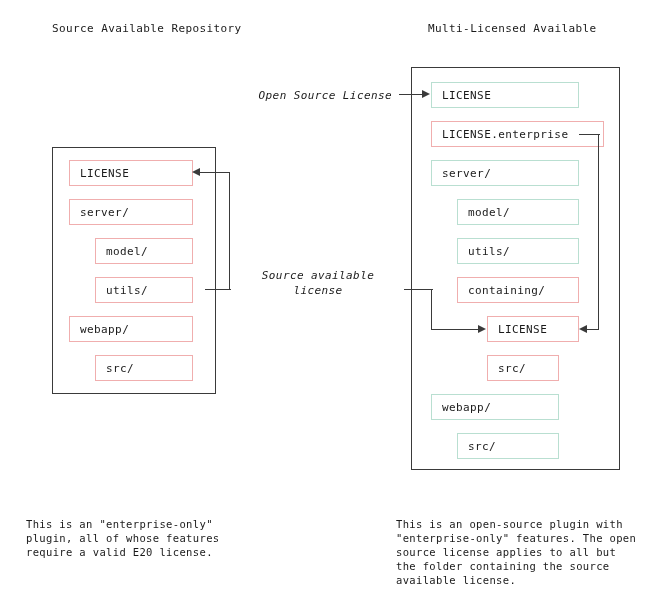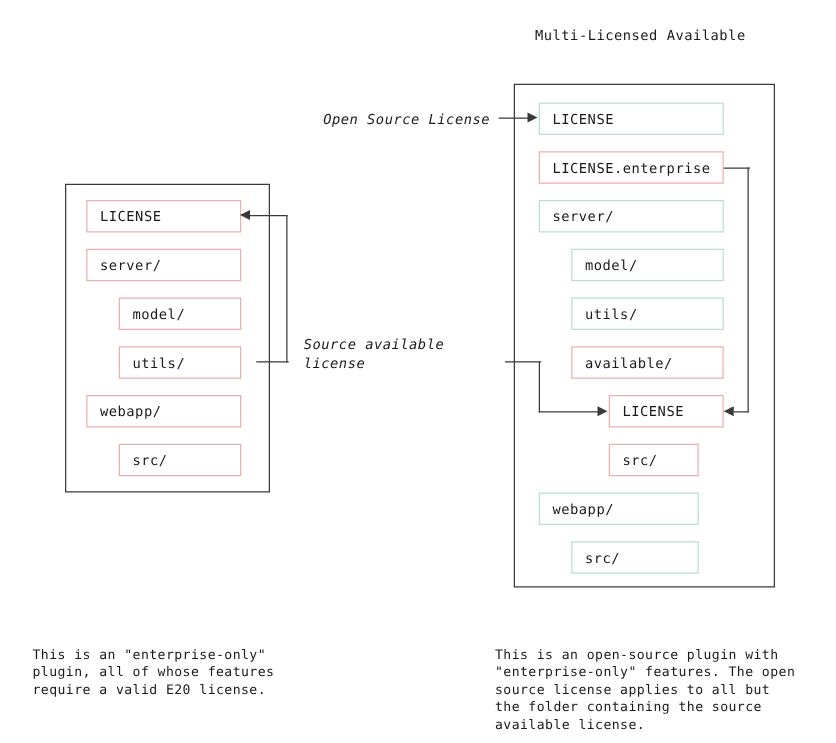--- a/index.html
+++ b/index.html
@@ -34,21 +34,21 @@
 
   .edge-label {
     position: absolute;
     font-size: 11px;
     letter-spacing: 0.4px;
     white-space: pre;
     line-height: 15px;
     color: #1a1a1a;
     font-style: italic;
   }
-  .edge-label.center { }
+  .edge-label.center { text-align: center; }
   .edge-label.right  { text-align: right; }
 
   .caption {
     position: absolute;
     font-size: 10.5px;
     letter-spacing: 0.35px;
     line-height: 14px;
     white-space: pre-line;
     color: #1a1a1a;
   }
@@ -94,40 +94,41 @@
     border-bottom: 4.5px solid transparent;
   }
   .arrowhead.left  { border-right: 8px solid #3a3a3a; }
   .arrowhead.right { border-left: 8px solid #3a3a3a; }
 </style>
 </head>
 <body>
 
 <div class="diagram">
 
+  <div class="title" style="left:52px; top:22px;">Source Available Repository</div>
 
   <div class="title" style="left:428px; top:22px;">Multi-Licensed Available</div>
 
   <div class="repo-box" style="left:52px; top:147px; width:164px; height:247px;"></div>
 
   <div class="node ent" style="left:69px;  top:160px; width:124px; height:26px;">LICENSE</div>
   <div class="node ent" style="left:69px;  top:199px; width:124px; height:26px;">server/</div>
   <div class="node ent" style="left:95px;  top:238px; width:98px;  height:26px;">model/</div>
   <div class="node ent" style="left:95px;  top:277px; width:98px;  height:26px;">utils/</div>
   <div class="node ent" style="left:69px;  top:316px; width:124px; height:26px;">webapp/</div>
   <div class="node ent" style="left:95px;  top:355px; width:98px;  height:26px;">src/</div>
 
   <div class="repo-box" style="left:411px; top:67px; width:209px; height:403px;"></div>
 
   <div class="node oss" style="left:431px; top:82px;  width:148px; height:26px;">LICENSE</div>
-  <div class="node ent" style="left:431px; top:121px; width:148px; height:26px;">LICENSE.enterprise</div>
+  <div class="node ent" style="left:431px; top:121px; width:173px; height:26px;">LICENSE.enterprise</div>
   <div class="node oss" style="left:431px; top:160px; width:148px; height:26px;">server/</div>
   <div class="node oss" style="left:457px; top:199px; width:122px; height:26px;">model/</div>
   <div class="node oss" style="left:457px; top:238px; width:122px; height:26px;">utils/</div>
-  <div class="node ent" style="left:457px; top:277px; width:122px; height:26px;">available/</div>
+  <div class="node ent" style="left:457px; top:277px; width:122px; height:26px;">containing/</div>
   <div class="node ent" style="left:487px; top:316px; width:92px;  height:26px;">LICENSE</div>
   <div class="node ent" style="left:487px; top:355px; width:72px;  height:26px;">src/</div>
   <div class="node oss" style="left:431px; top:394px; width:128px; height:26px;">webapp/</div>
   <div class="node oss" style="left:457px; top:433px; width:102px; height:26px;">src/</div>
 
   <div class="edge-label right" style="left:242px; top:88px; width:150px;">Open Source License</div>
 
   <div class="seg h" style="left:399px; top:94px; width:26px;"></div>
   <div class="arrowhead right" style="left:422px; top:90px;"></div>
 

